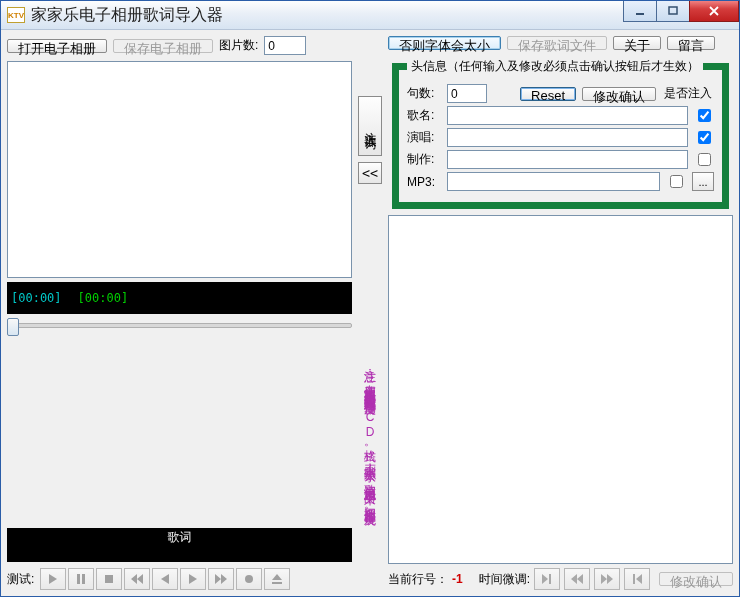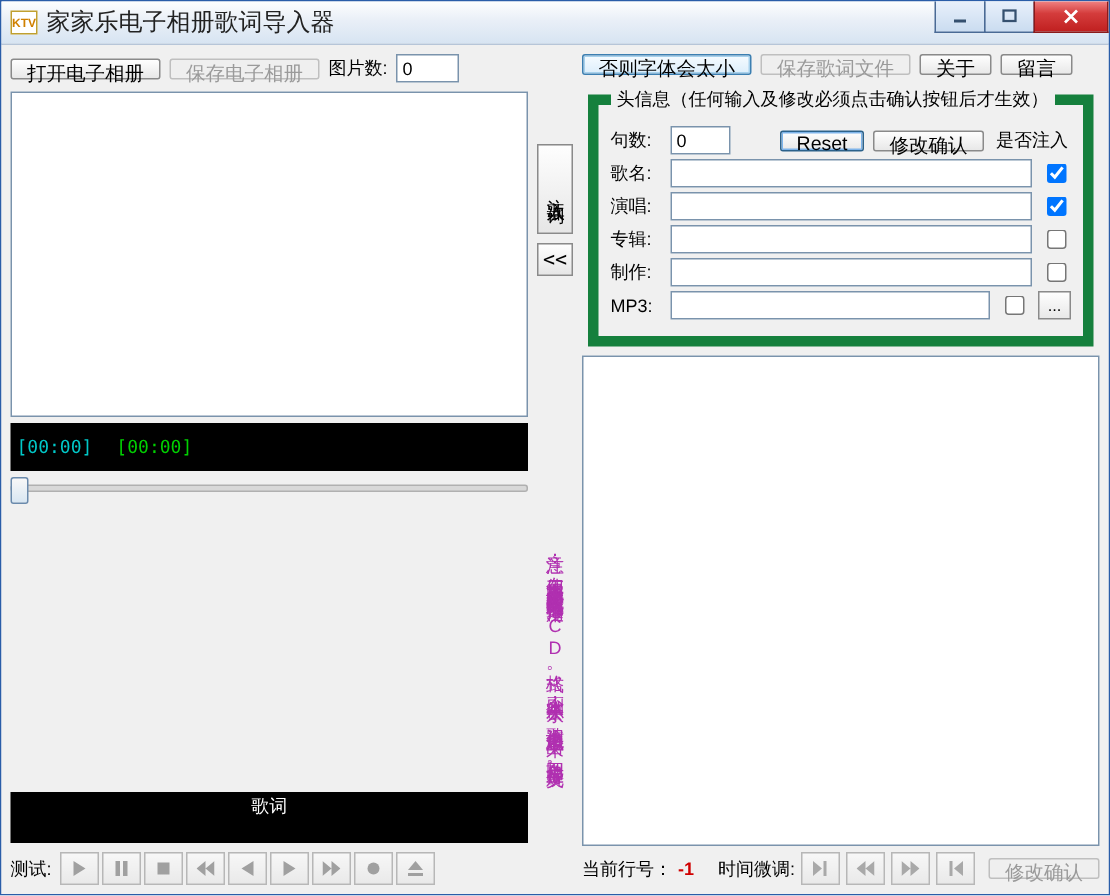--- a/index.html
+++ b/index.html
@@ -173,25 +173,20 @@
           <span class="label">歌名:</span>
           <input class="txt" style="">
           <input type="checkbox" class="chk" checked="" style="">
         </div>
         <div class="hrow">
           <span class="label">演唱:</span>
           <input class="txt" style="">
           <input type="checkbox" class="chk" checked="" style="">
         </div>
         <div class="hrow">
-          <span class="label">专辑:</span>
-          <input class="txt" style="">
-          <input type="checkbox" class="chk" style="">
-        </div>
-        <div class="hrow">
           <span class="label">制作:</span>
           <input class="txt" style="">
           <input type="checkbox" class="chk" style="">
         </div>
         <div class="hrow">
           <span class="label">MP3:</span>
           <input class="txt" style="">
           <input type="checkbox" class="chk" style="">
           <button class="dots">...</button>
         </div>

